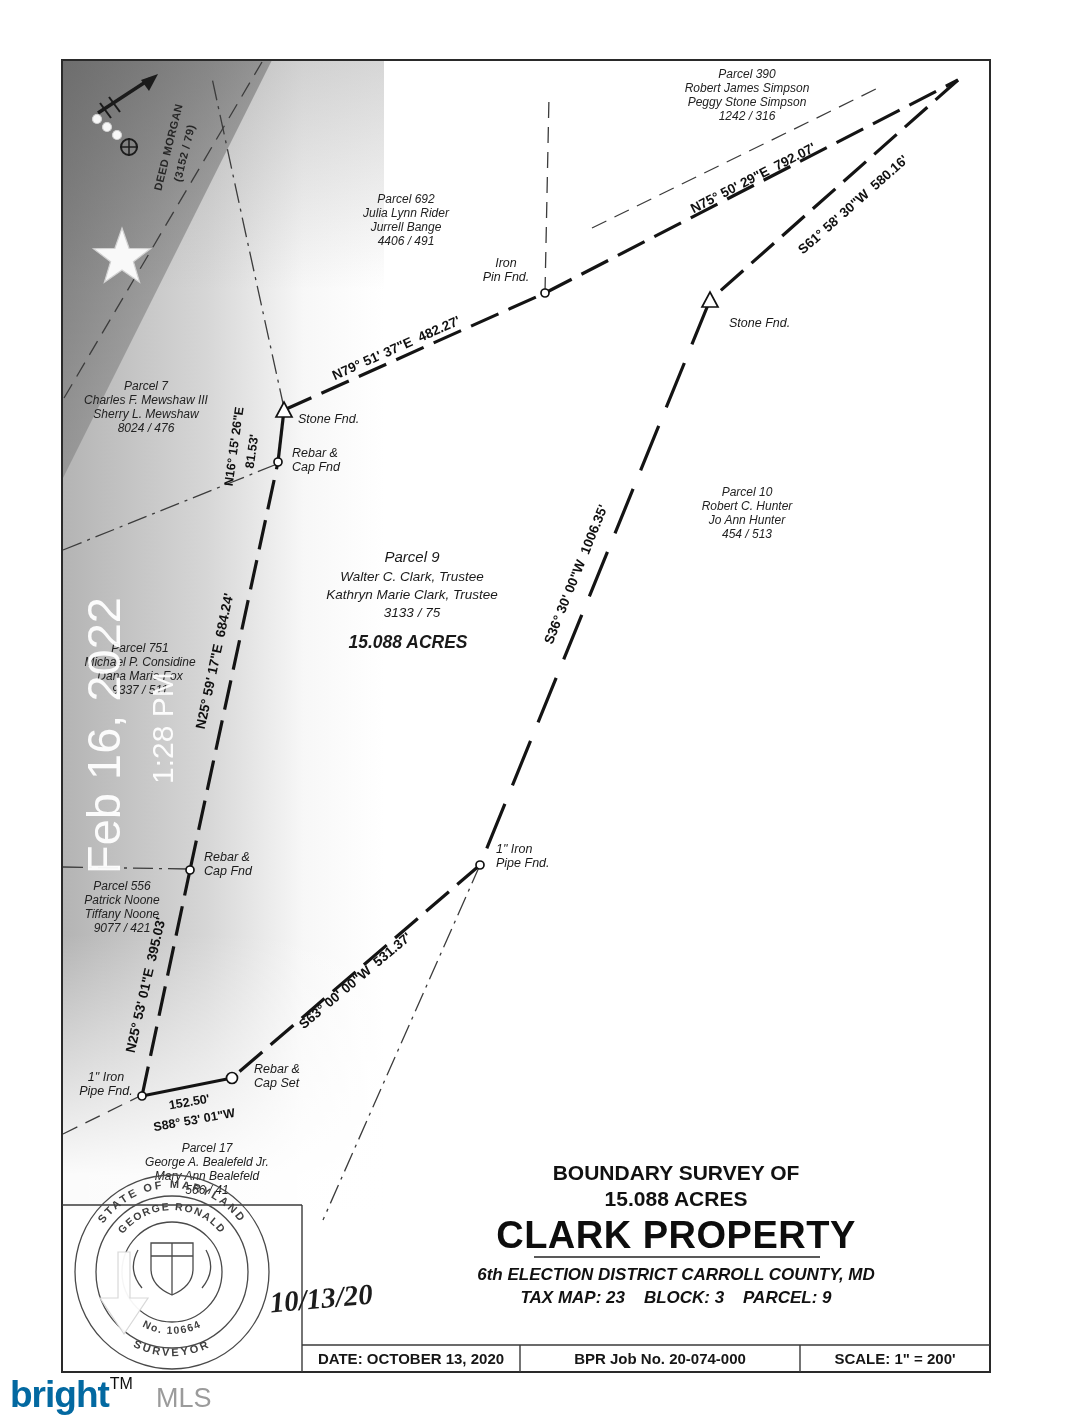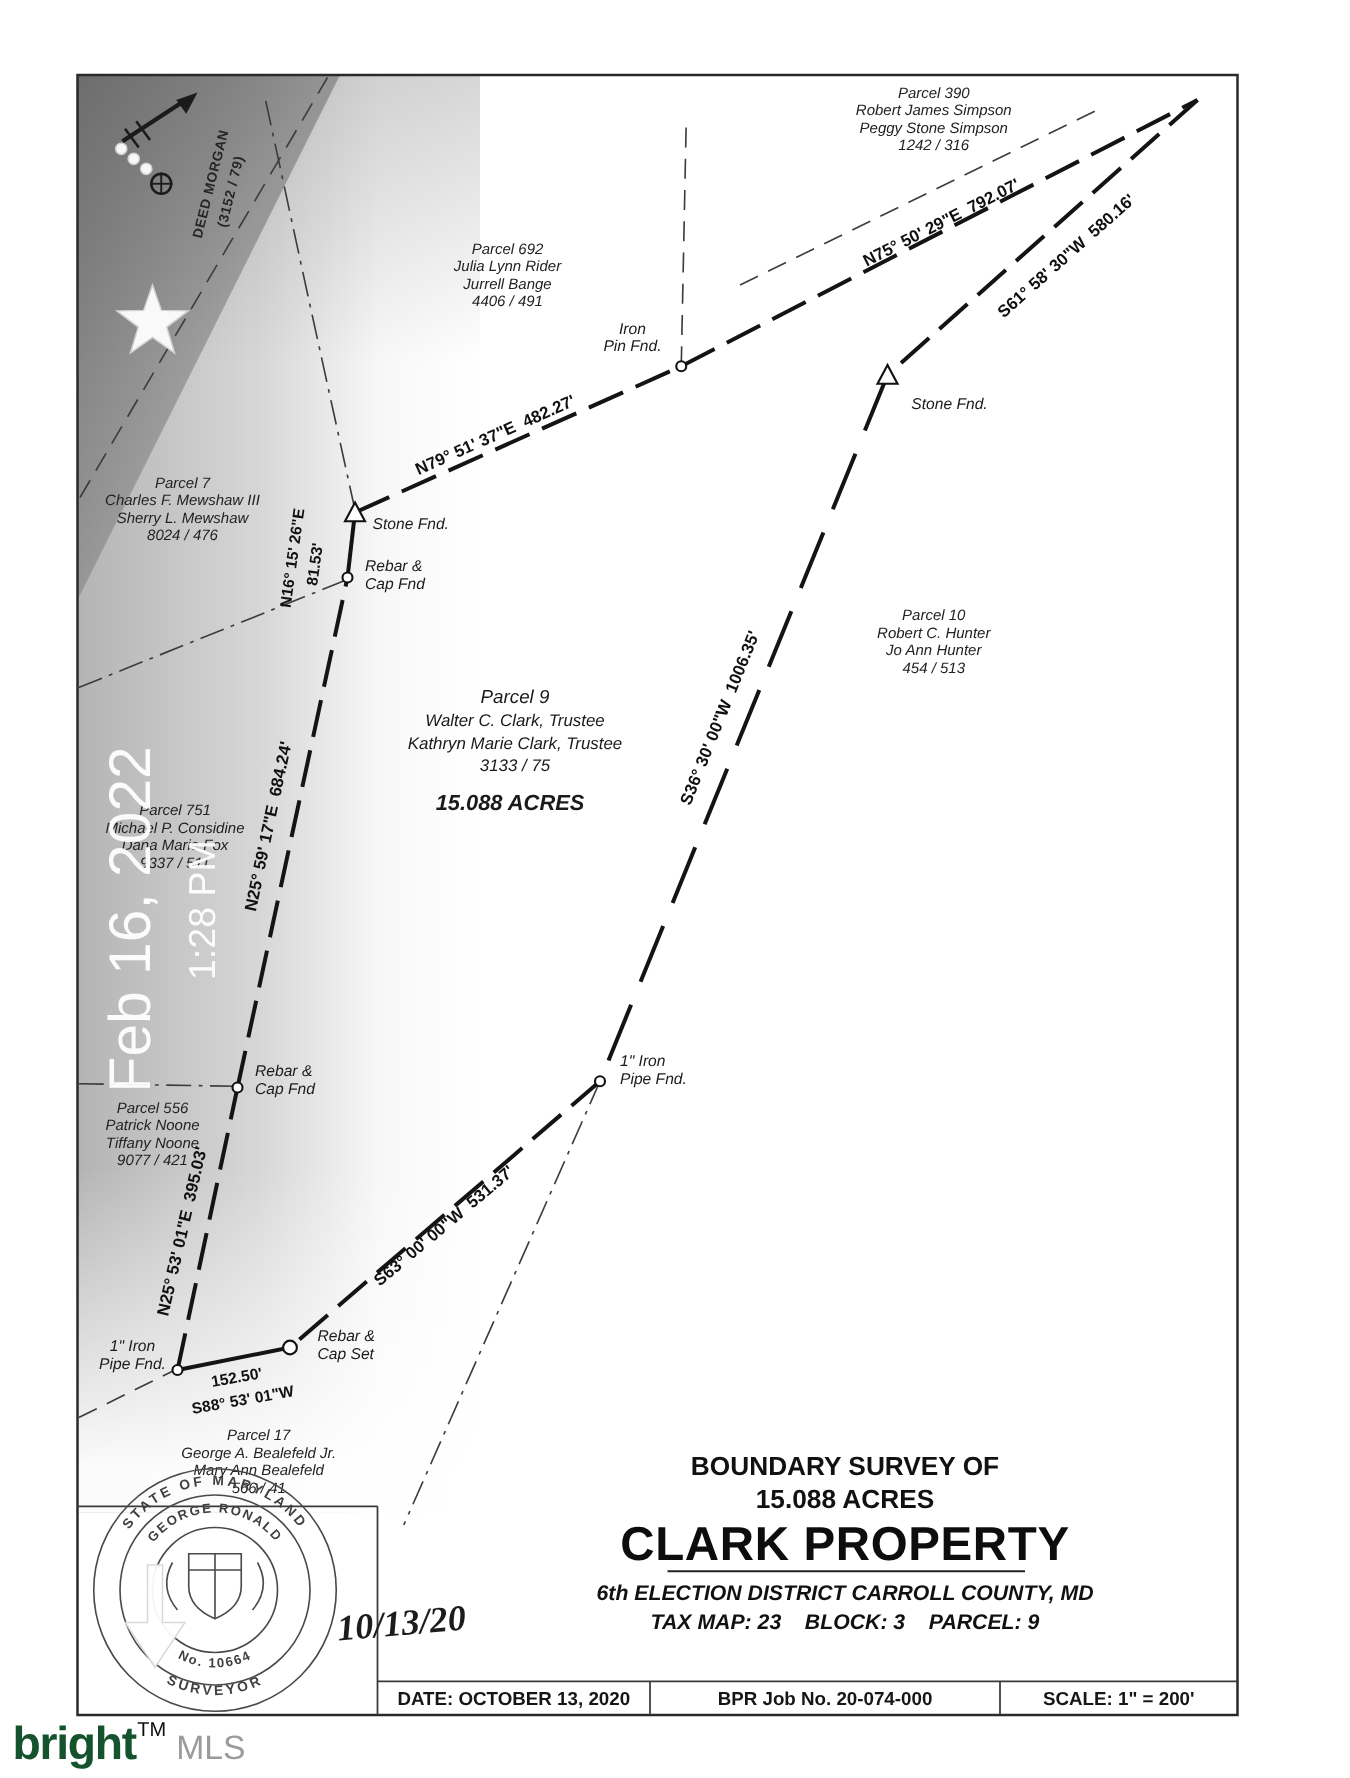--- a/index.html
+++ b/index.html
@@ -62,23 +62,23 @@
     position:absolute; white-space:nowrap;
     color:rgba(255,255,255,0.94);
     transform-origin:0 0; transform:rotate(-90deg);
     font-family:"Liberation Sans", sans-serif; font-weight:400;
   }
   .wm-date { left:76px; top:874px; font-size:47px; }
   .wm-time { left:146px; top:784px; font-size:30px; }
 
   
   .brand { position:absolute; left:10px; top:1374px; }
-  .brand-name { font:800 37px "Liberation Sans", sans-serif; color:#14532d; letter-spacing:-1px; }
+  .brand-name { font:800 37px "Liberation Sans", sans-serif; color:#0369a1; letter-spacing:-1px; }
   .brand-tm { font-size:16px; color:#0d0d0d; vertical-align:18px; margin-left:1px; }
-  .brand-mls { font:400 27px "Liberation Sans", sans-serif; color:#9b9b9b; margin-left:8px; }
+  .brand-mls { font:400 27px "Liberation Sans", sans-serif; color:#9b9b9b; margin-left:23px; }
 </style>
 </head>
 <body>
 
 <div class="page">
 
   <div class="shade-band"></div>
   <div class="shade-corner"></div>
 
   <svg class="survey" width="1080" height="1422" viewBox="0 0 1080 1422">

